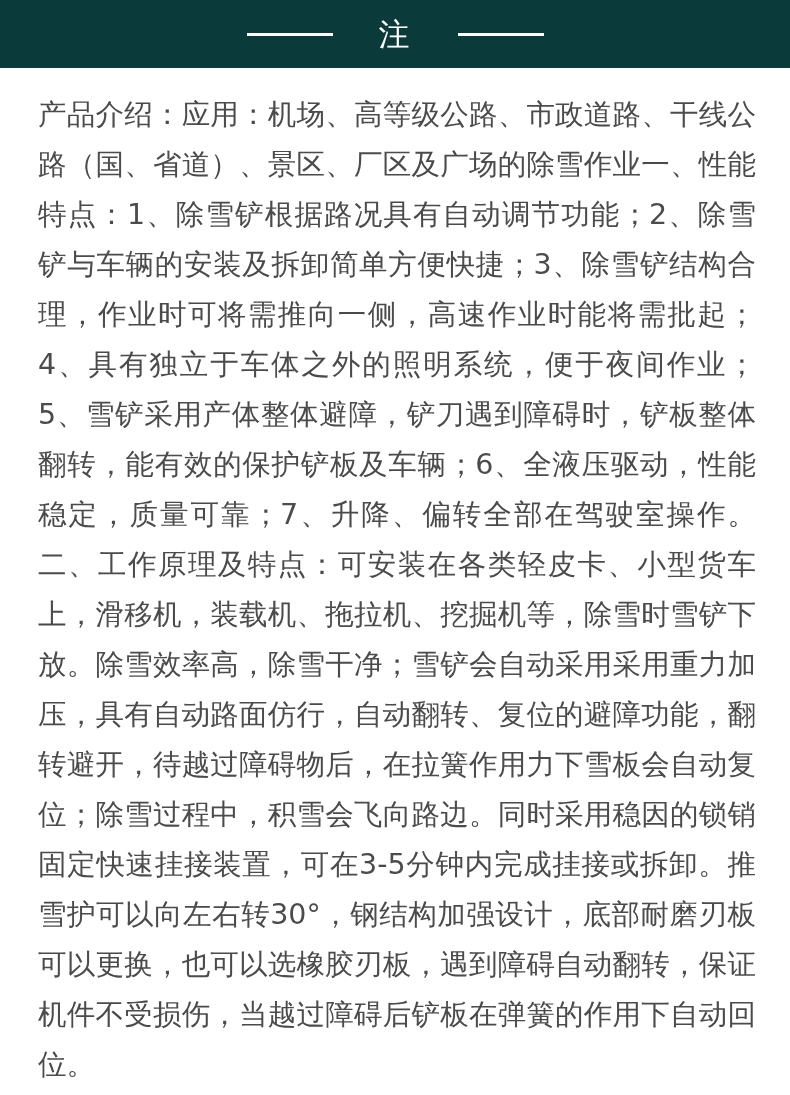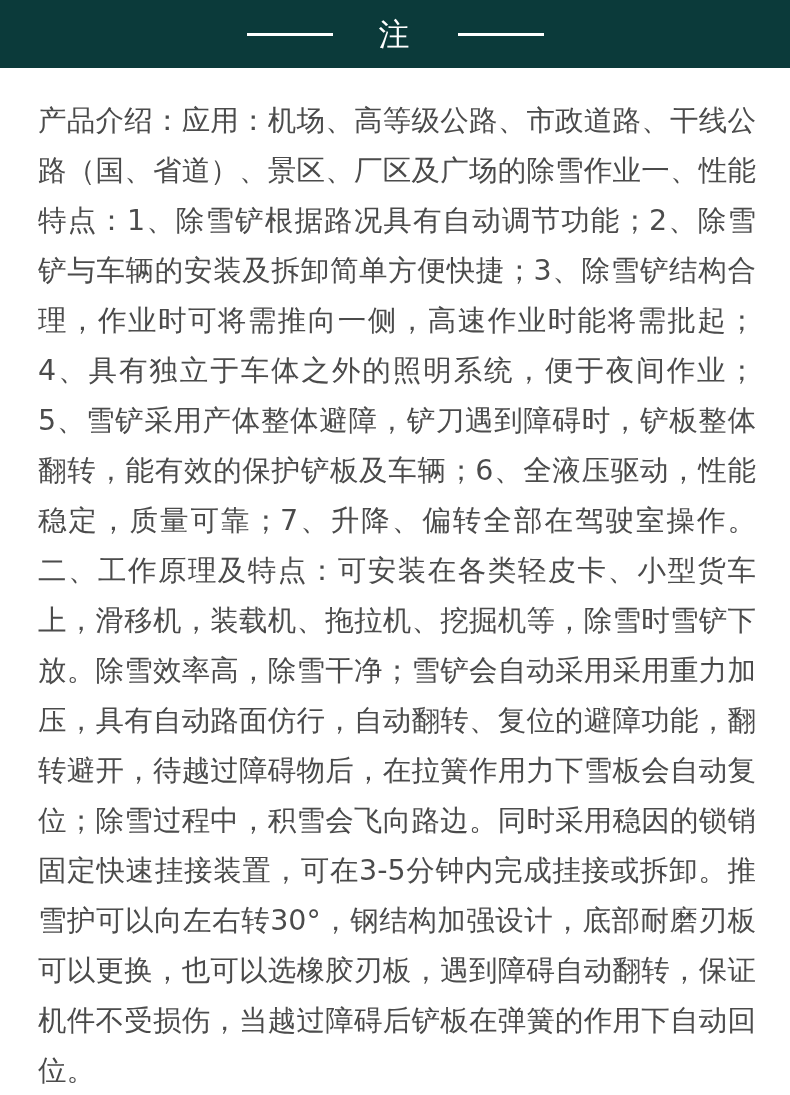--- a/index.html
+++ b/index.html
@@ -36,21 +36,21 @@
     display: block;
   }
   .header-title {
     color: #ffffff;
     font-size: 31px;
     letter-spacing: 2px;
     font-family: "DejaVu Sans", "Liberation Sans", sans-serif;
     line-height: 1;
   }
   .body-wrap {
-    padding: 28px 34px 0 38px;
+    padding: 22px 34px 0 38px;
     box-sizing: border-box;
   }
   .body-text {
     color: #4b4b4b;
     font-size: 28.5px;
     line-height: 50px;
     text-align: justify;
     text-justify: inter-ideograph;
     font-family: "DejaVu Sans", "Liberation Sans", sans-serif;
     white-space: pre-wrap;

